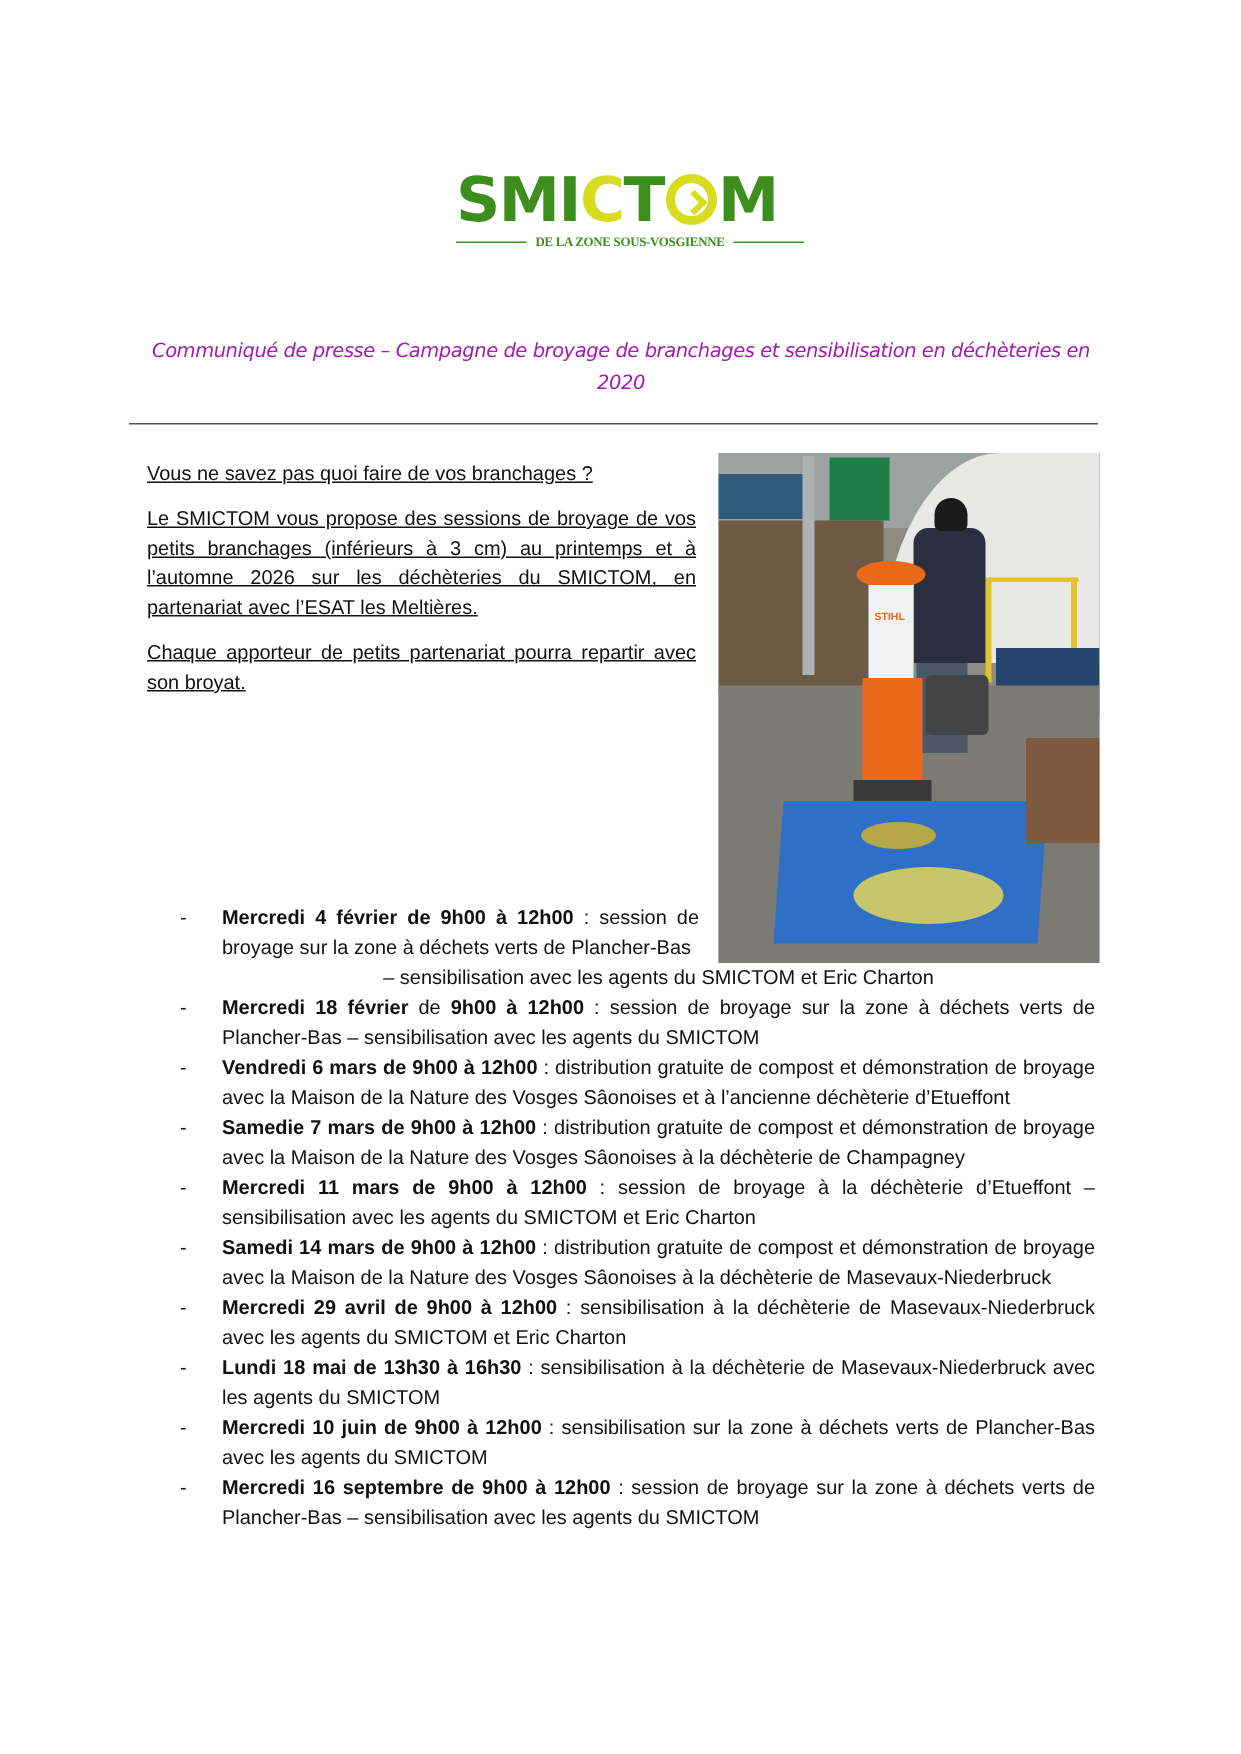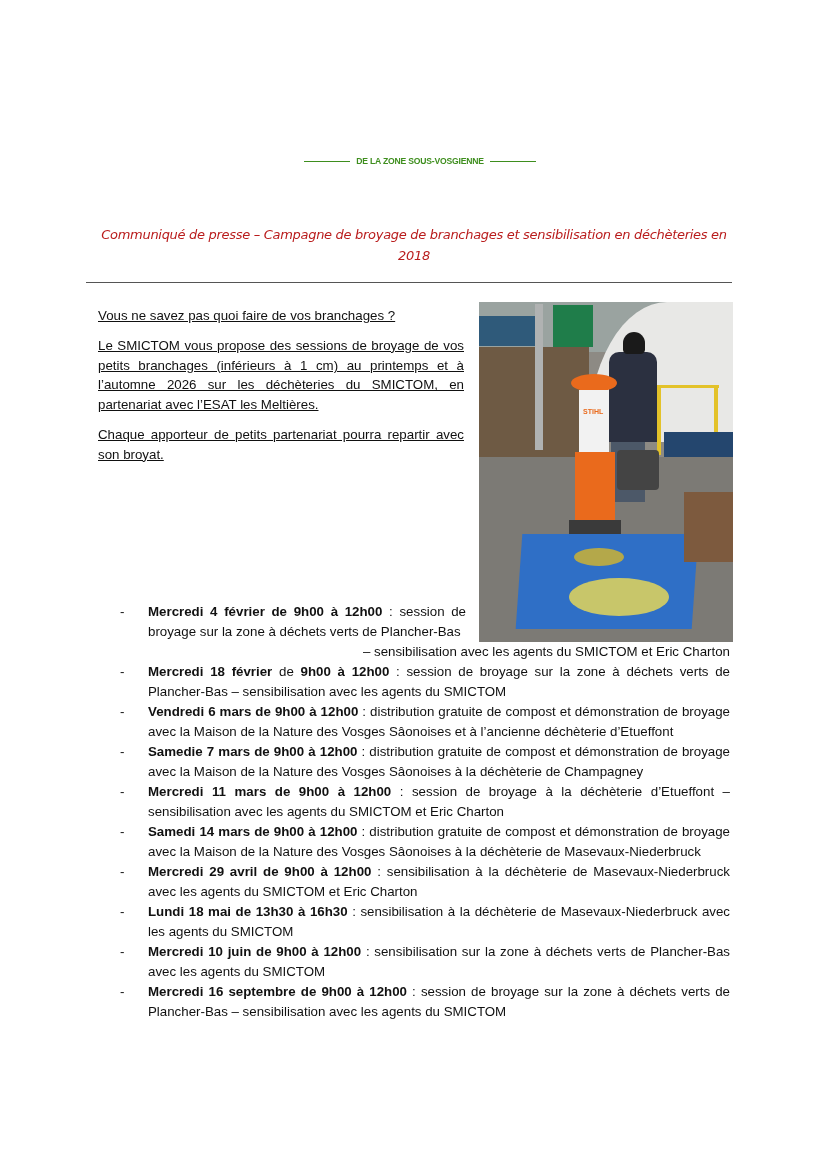--- a/index.html
+++ b/index.html
@@ -7,59 +7,60 @@
          font-family:"Liberation Sans", sans-serif; color:#111; }
   .logo { position:absolute; left:304px; top:110px; width:232px; height:60px; }
   .logo-word { position:absolute; left:0; top:0; font-family:"DejaVu Sans", sans-serif;
                font-weight:bold; font-size:41px; letter-spacing:-1px; line-height:46px; color:#3e8e1e; white-space:nowrap; }
   .logo-word .yc { color:#d7dc1e; }
   .logo-o { display:inline-block; width:34px; height:34px; border-radius:50%; border:6px solid #d7dc1e;
             box-sizing:border-box; vertical-align:-3px; margin:0 1px; position:relative; }
   .logo-o::after { content:""; position:absolute; left:7px; top:7px; width:8px; height:8px; border-top:4px solid #d7dc1e; border-right:4px solid #d7dc1e; transform:rotate(45deg); }
   .logo-tag { position:absolute; left:0; top:46px; width:232px; display:flex; align-items:center; gap:6px; }
   .logo-tag .line { flex:1; height:1px; background:#3e8e1e; }
-  .logo-tag span.t { font-family:Liberation Sans, sans-serif; font-weight:bold; font-size:8.6px; color:#3e8e1e; letter-spacing:-0.2px; white-space:nowrap; }
+  .logo-tag span.t { font-family:Liberation Serif, serif; font-weight:bold; font-size:8.6px; color:#3e8e1e; letter-spacing:-0.2px; white-space:nowrap; }
 
   .title { position:absolute; left:96px; top:224px; width:636px; text-align:center;
-           font-family:"DejaVu Sans", sans-serif; font-style:italic; font-size:13px; line-height:21px; color:#b91c1c; letter-spacing:-0.3px; }
+           font-family:"DejaVu Sans", sans-serif; font-style:italic; font-size:13px; line-height:21px; color:#a21caf; letter-spacing:-0.3px; }
   .rule { position:absolute; left:86px; top:282px; width:646px; height:1px; background:#555; }
 
   .intro { position:absolute; left:98px; top:306px; width:366px; font-size:13.3px; line-height:19.8px; color:#111; }
   .intro p { margin:0 0 10px 0; text-align:justify;text-decoration:underline; }
 
   .photo { position:absolute; left:479px; top:302px; width:254px; height:340px; overflow:hidden;
            background:#8d8a84; }
   .ph { position:absolute; }
 
   .program { position:absolute; left:120px; top:602px; width:610px; font-size:13.3px; line-height:20px; color:#111; }
   .item { position:relative; padding-left:28px; text-align:justify; }
   .item .dash { position:absolute; left:0; top:0; }
   .item b { font-weight:bold; }
   .item.narrow { width:318px; }
 </style>
 </head>
 <body>
 
 <div class="logo">
+  <div class="logo-word"><span>SMI</span><span class="yc">C</span><span>T</span><span class="logo-o"></span><span>M</span></div>
   <div class="logo-tag">
     <div class="line"></div>
     <span class="t">DE LA ZONE SOUS-VOSGIENNE</span>
     <div class="line"></div>
   </div>
 </div>
 
 <div class="title">
   <div>Communiqué de presse – Campagne de broyage de branchages et sensibilisation en déchèteries en</div>
-  <div>2018</div>
+  <div>2020</div>
 </div>
 <div class="rule"></div>
 
 <div class="intro">
   <p>Vous ne savez pas quoi faire de vos branchages ?</p>
-  <p>Le SMICTOM vous propose des sessions de broyage de vos petits branchages (inférieurs à 1 cm) au printemps et à l’automne 2026 sur les déchèteries du SMICTOM, en partenariat avec l’ESAT les Meltières.</p>
+  <p>Le SMICTOM vous propose des sessions de broyage de vos petits branchages (inférieurs à 3 cm) au printemps et à l’automne 2026 sur les déchèteries du SMICTOM, en partenariat avec l’ESAT les Meltières.</p>
   <p>Chaque apporteur de petits partenariat pourra repartir avec son broyat.</p>
 </div>
 
 <div class="photo" title="Agent utilisant un broyeur de végétaux STIHL orange sur une bâche bleue avec du broyat">
   <div class="ph" style="left:0;top:0;width:254px;height:50px;background:#9aa3a0;"></div>
   <div class="ph" style="left:0;top:14px;width:60px;height:30px;background:#2f5a7a;"></div>
   <div class="ph" style="left:74px;top:3px;width:40px;height:42px;background:#1f7d4a;"></div>
   <div class="ph" style="left:0;top:45px;width:110px;height:115px;background:#6e5a44;"></div>
   <div class="ph" style="left:56px;top:2px;width:8px;height:146px;background:#b0b2b2;"></div>
   <div class="ph" style="left:108px;top:0;width:146px;height:140px;background:#e8e8e6;border-top-left-radius:80px 140px;"></div>
@@ -81,21 +82,21 @@
   <div class="ph" style="left:95px;top:246px;width:50px;height:18px;background:#b4a84a;border-radius:50%;"></div>
   <div class="ph" style="left:90px;top:276px;width:100px;height:38px;background:#c8c66a;border-radius:50%;"></div>
   <div class="ph" style="left:205px;top:190px;width:49px;height:70px;background:#7d5a3e;"></div>
 </div>
 
 <div class="program">
   <div class="item narrow" style="width:318px;">
     <span class="dash">-</span>
     <b>Mercredi 4 février de 9h00 à 12h00</b><span> : session de broyage sur la zone à déchets verts de Plancher-Bas</span>
   </div>
-  <div class="item" style="text-align:right;">
+  <div class="item" style="text-align:center;">
     <span>– sensibilisation avec les agents du SMICTOM et Eric Charton</span>
   </div>
   <div class="item">
     <span class="dash">-</span>
     <b>Mercredi 18 février</b><span> de </span><b>9h00 à 12h00</b><span> : session de broyage sur la zone à déchets verts de Plancher-Bas – sensibilisation avec les agents du SMICTOM</span>
   </div>
   <div class="item">
     <span class="dash">-</span>
     <b>Vendredi 6 mars de 9h00 à 12h00</b><span> : distribution gratuite de compost et démonstration de broyage avec la Maison de la Nature des Vosges Sâonoises et à l’ancienne déchèterie d’Etueffont</span>
   </div>

